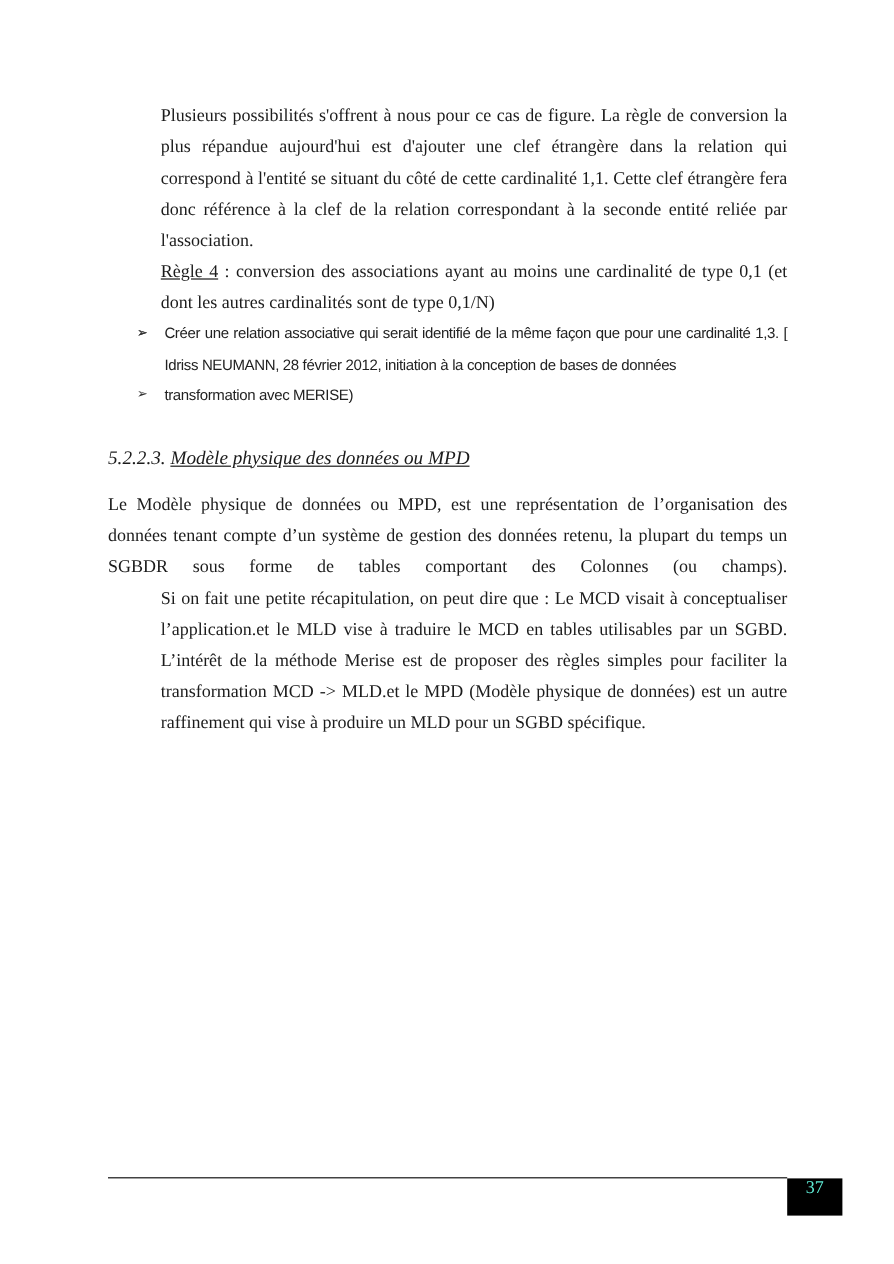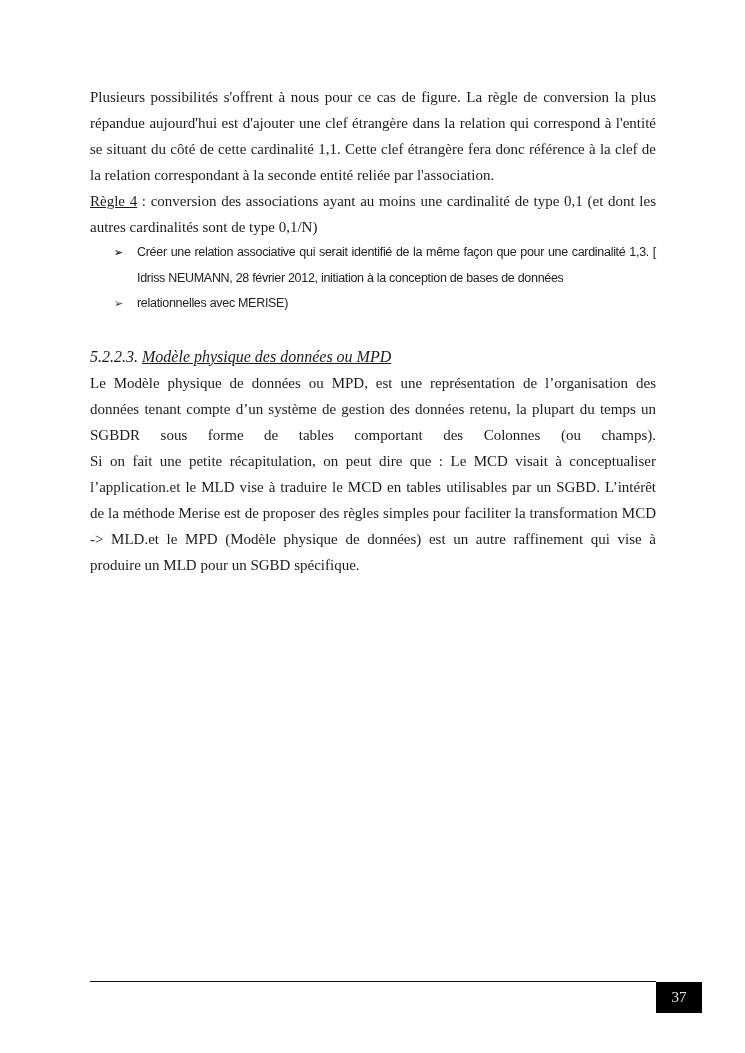--- a/index.html
+++ b/index.html
@@ -16,21 +16,21 @@
     top: 84px;
     left: 90px;
     width: 566px;
   }
   .serif {
     font-family: "Liberation Serif", "DejaVu Serif", serif;
     font-size: 15px;
     line-height: 26px;
     margin: 0;
   }
-  .just { text-align: justify; }
+  .just { text-align: justify; margin-left: 44px; }
   .just-all { text-align: justify; text-align-last: justify; }
   .rule-label {
     font-weight: normal;
     text-decoration: underline;
   }
   .bullet-list { margin: 0; padding: 0; }
   .bullet-item {
     position: relative;
     padding-left: 47px;
     font-family: "Liberation Sans", "DejaVu Sans", sans-serif;
@@ -47,41 +47,41 @@
     font-size: 11px;
     letter-spacing: 0;
     color: #333;
   }
   .section-heading {
     font-family: "Liberation Serif", "DejaVu Serif", serif;
     font-size: 16px;
     font-style: italic;
     font-weight: normal;
     line-height: 26px;
-    margin: 27px 0 0 0;
+    margin: 27px 0 12px 0;
   }
   .section-heading .h-title { text-decoration: underline; }
   .footer-rule {
     position: absolute;
     left: 90px;
     top: 981px;
     width: 566px;
     height: 0;
     border-top: 1.5px solid #141414;
   }
   .page-number-box {
     position: absolute;
     left: 656px;
     top: 982px;
     width: 46px;
     height: 31px;
     background: #000000;
-    color: #e5e5e5;
+    color: #5eead4;
     display: flex;
-    align-items: center;
+    align-items: flex-start;
     justify-content: center;
     font-family: "Liberation Serif", "DejaVu Serif", serif;
     font-size: 15px;
   }
 </style>
 </head>
 <body>
 
 <div class="page">
   <div class="content">
@@ -94,21 +94,21 @@
     <div class="bullet-list">
       <div class="bullet-item">
         <span class="glyph">➢</span>
       </div>
       <div class="bullet-item">
         <span class="glyph">➢</span>
         <span>Créer une relation associative qui serait identifié de la même façon que pour une cardinalité 1,3. [ Idriss NEUMANN, 28 février 2012, initiation à la conception de bases de données</span>
       </div>
       <div class="bullet-item">
         <span class="glyph">➢</span>
-        <span>relationnelles avec MERISE)</span>
+        <span>transformation avec MERISE)</span>
       </div>
     </div>
 
     <h3 class="section-heading"><span class="h-num">5.2.2.3.</span> <span class="h-title">Modèle physique des données ou MPD</span></h3>
 
     <p class="serif just-all">Le Modèle physique de données ou MPD, est une représentation de l’organisation des données tenant compte d’un système de gestion des données retenu, la plupart du temps un SGBDR sous forme de tables comportant des Colonnes (ou champs).</p>
 
 
     <p class="serif just">Si on fait une petite récapitulation, on peut dire que : Le MCD visait à conceptualiser l’application.et le MLD vise à traduire le MCD en tables utilisables par un SGBD.  L’intérêt de la méthode Merise est de proposer des règles simples pour faciliter la  transformation MCD -&gt; MLD.et le MPD (Modèle physique de données) est un  autre raffinement qui vise à produire un MLD pour un SGBD spécifique.</p>
 

